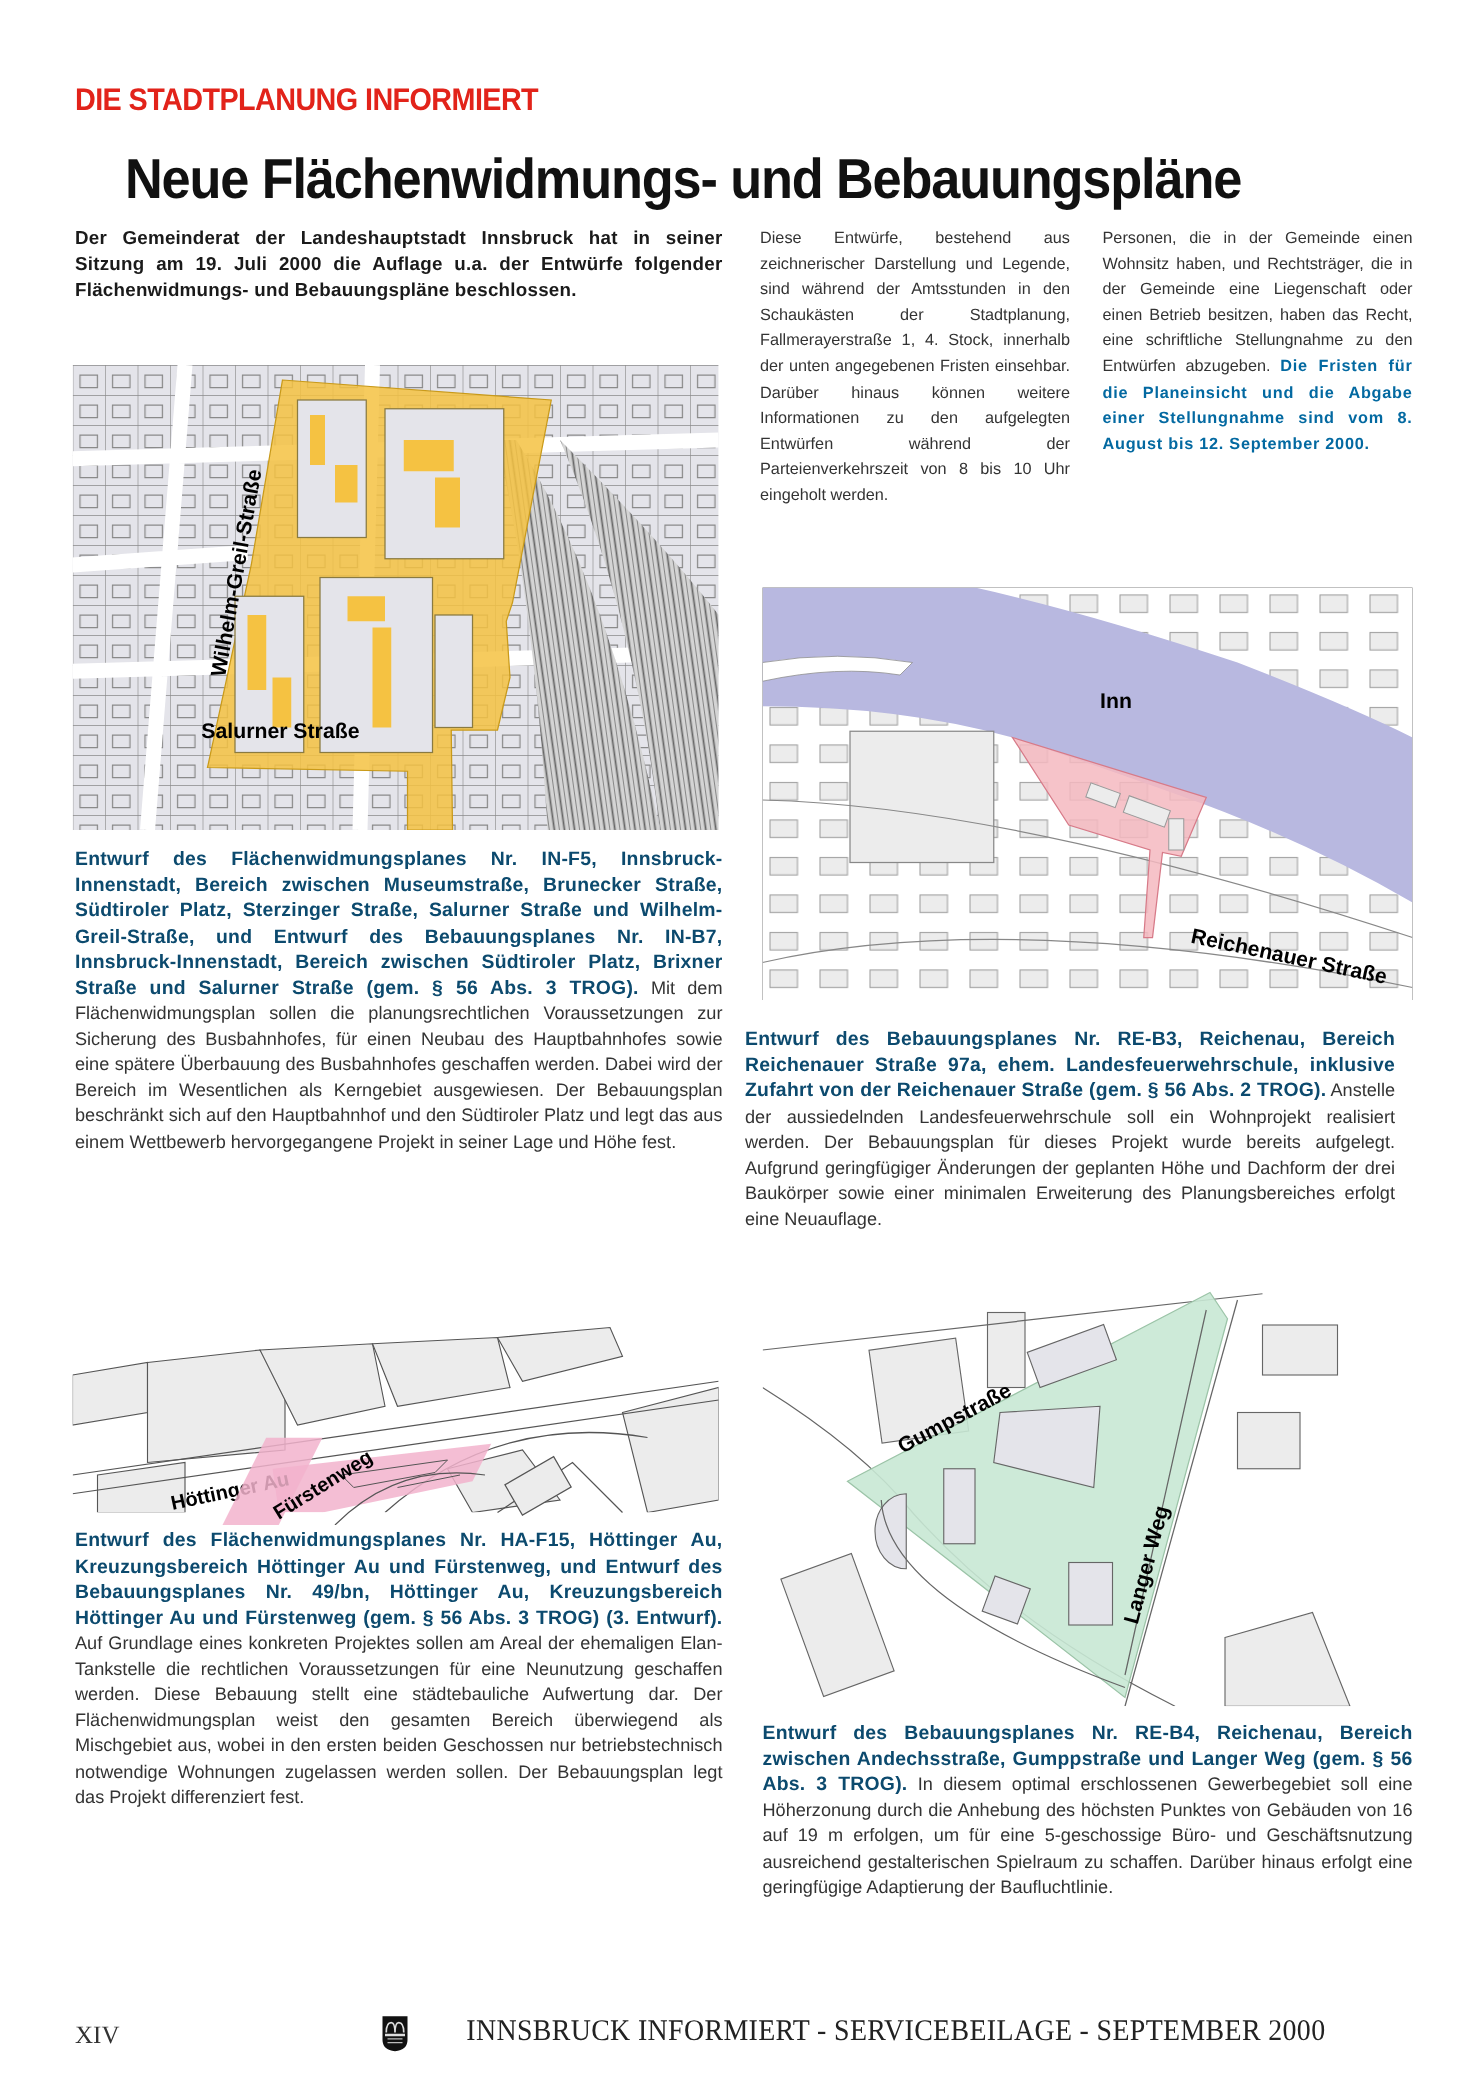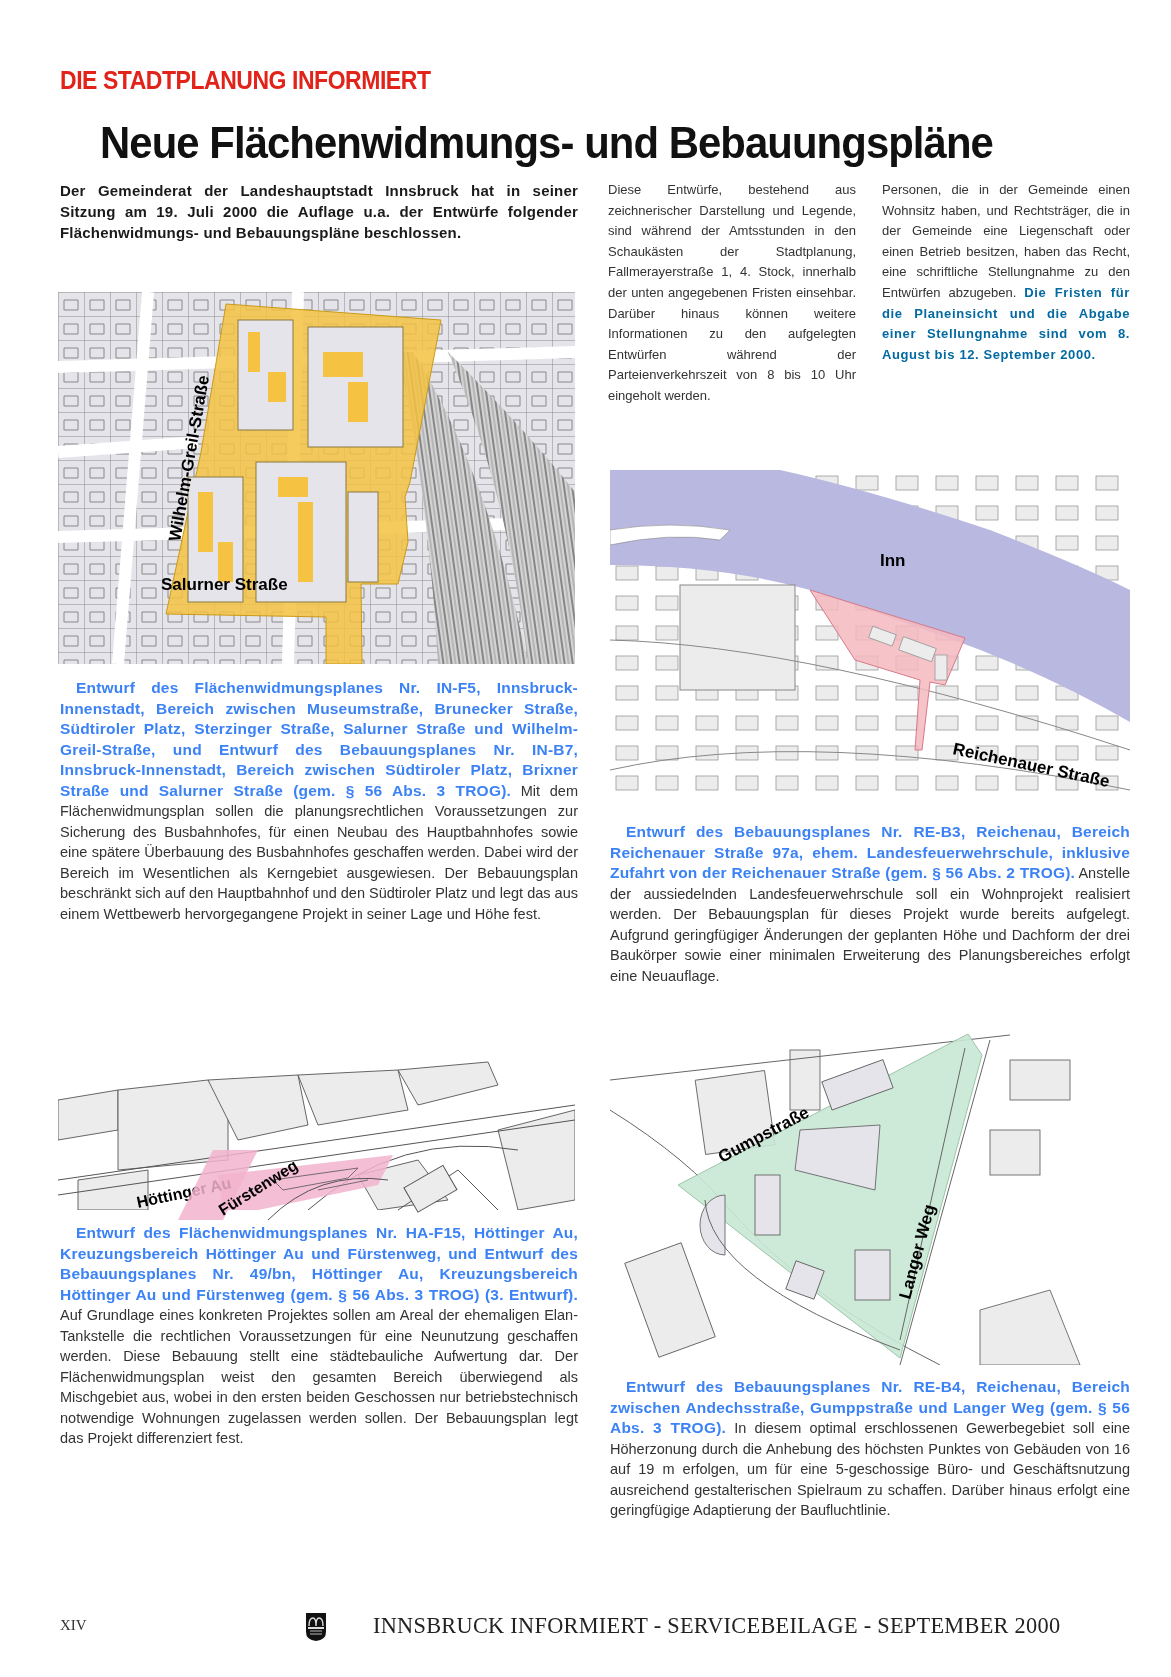--- a/index.html
+++ b/index.html
@@ -10,22 +10,22 @@
   .headline { position:absolute; left:100px; top:117px; font-family:"Liberation Sans", sans-serif;
               font-weight:bold; font-size:45px; color:#111; letter-spacing:-1px; transform:scaleX(0.93); transform-origin:left; white-space:nowrap; }
   .col { position:absolute; font-size:13px; line-height:20.6px; text-align:justify; }
   .lead { left:60px; top:180px; width:518px; font-weight:bold; font-size:15px; line-height:21px; letter-spacing:0.2px; }
   .c2 { left:608px; top:180px; width:248px; color:#333; }
   .c3 { left:882px; top:180px; width:248px; color:#333; }
   .c3 .bold { color:#0369a1; font-weight:bold; letter-spacing:0.6px; }
   .map { position:absolute; overflow:hidden; border:0; }
   .map svg { display:block; }
   .cap { position:absolute; font-size:14.5px; line-height:20.5px; text-align:justify; color:#333; }
-  .cap .t { font-weight:bold; color:#3b82f6; font-size:15.5px; letter-spacing:0.2px;margin-left:16px; }
-  .footer-page { position:absolute; left:60px; top:1617px; font-family:"Liberation Serif", serif; font-size:15px; color:#333; }
+  .cap .t { font-weight:bold; color:#0c4a6e; font-size:15.5px; letter-spacing:0.2px; }
+  .footer-page { position:absolute; left:60px; top:1617px; font-family:"Liberation Serif", serif; font-size:20px; color:#333; }
   .footer-logo { position:absolute; left:305px; top:1612px; width:22px; height:30px; }
   .footer-title { position:absolute; left:373px; top:1612px; font-family:"Liberation Serif", serif; font-size:24px; color:#222; letter-spacing:0.3px; transform:scaleX(0.93); transform-origin:left; white-space:nowrap; }
   .lbl { font-family:"Liberation Sans", sans-serif; font-weight:bold; fill:#000; }
 </style>
 </head>
 <body>
 
 <div class="kicker">DIE STADTPLANUNG INFORMIERT</div>
 <div class="headline">Neue Flächenwidmungs- und Bebauungspläne</div>
 
@@ -99,21 +99,21 @@
     <g fill="#ececec" stroke="#999" stroke-width="0.8">
       <rect x="260" y="160" width="25" height="12" transform="rotate(20 272 166)"></rect>
       <rect x="290" y="172" width="35" height="14" transform="rotate(20 307 179)"></rect>
       <rect x="325" y="185" width="12" height="25"></rect>
     </g>
     <text class="lbl" font-size="17" x="270" y="96">Inn</text>
     <text class="lbl" font-size="17" transform="translate(342 284) rotate(12)">Reichenauer Straße</text>
   </svg>
 </div>
 
-<div class="cap" style="left:610px;top:822px;width:520px;">
+<div class="cap" style="left:596px;top:822px;width:520px;">
   <span class="t">Entwurf des Bebauungsplanes Nr. RE-B3, Reichenau, Bereich Reichenauer Straße 97a, ehem. Landesfeuerwehrschule, inklusive Zufahrt von der Reichenauer Straße (gem. § 56 Abs. 2 TROG).</span>
   <span>Anstelle der aussiedelnden Landesfeuerwehrschule soll ein Wohnprojekt realisiert werden. Der Bebauungsplan für dieses Projekt wurde bereits aufgelegt. Aufgrund geringfügiger Änderungen der geplanten Höhe und Dachform der drei Baukörper sowie einer minimalen Erweiterung des Planungsbereiches erfolgt eine Neuauflage.</span>
 </div>
 
 <div class="map" style="left:58px;top:1050px;width:517px;height:160px;background:#fff;">
   <svg width="517" height="160" viewBox="0 0 517 160">
     <g fill="#ececec" stroke="#555" stroke-width="0.9">
       <path d="M0 50 L60 40 L60 80 L0 90Z"></path>
       <path d="M60 40 L150 30 L170 55 L170 110 L60 120Z"></path>
       <path d="M150 30 L240 25 L250 75 L180 90Z"></path>

